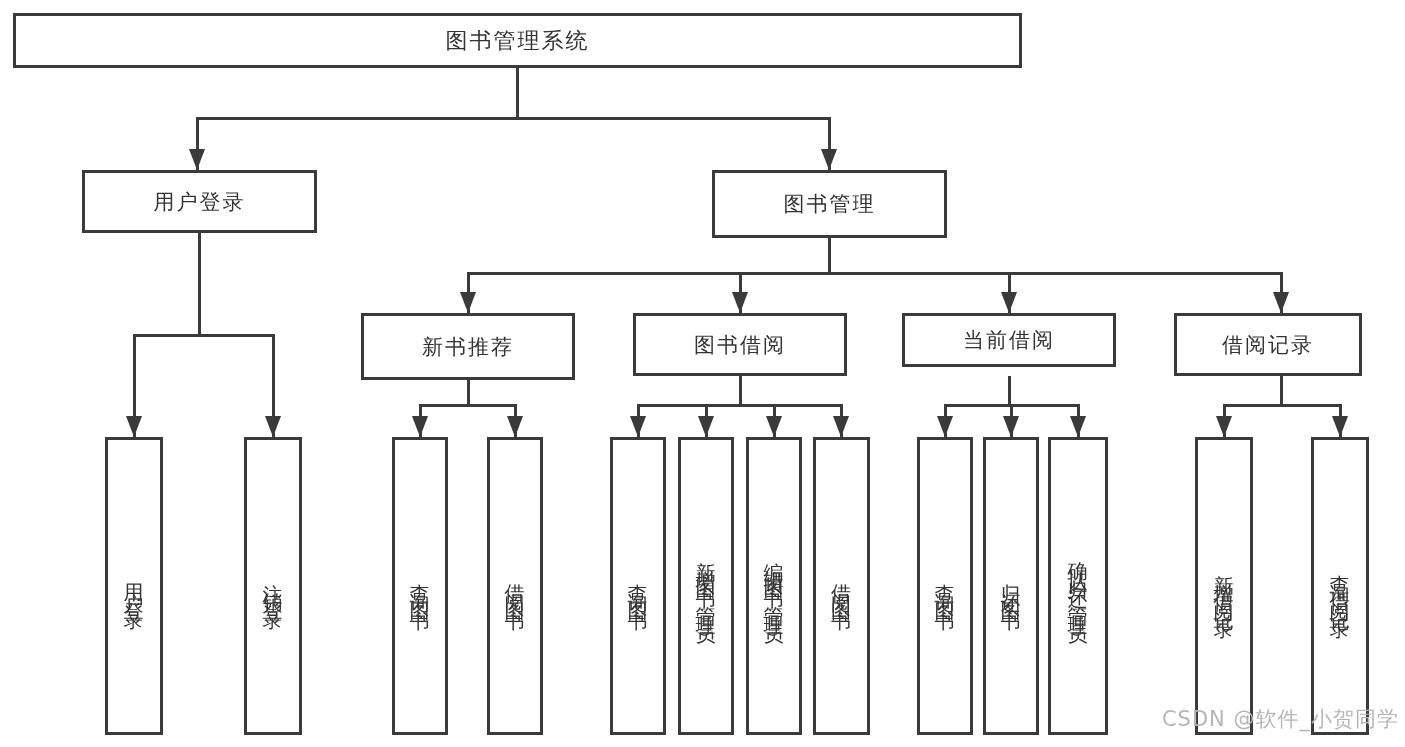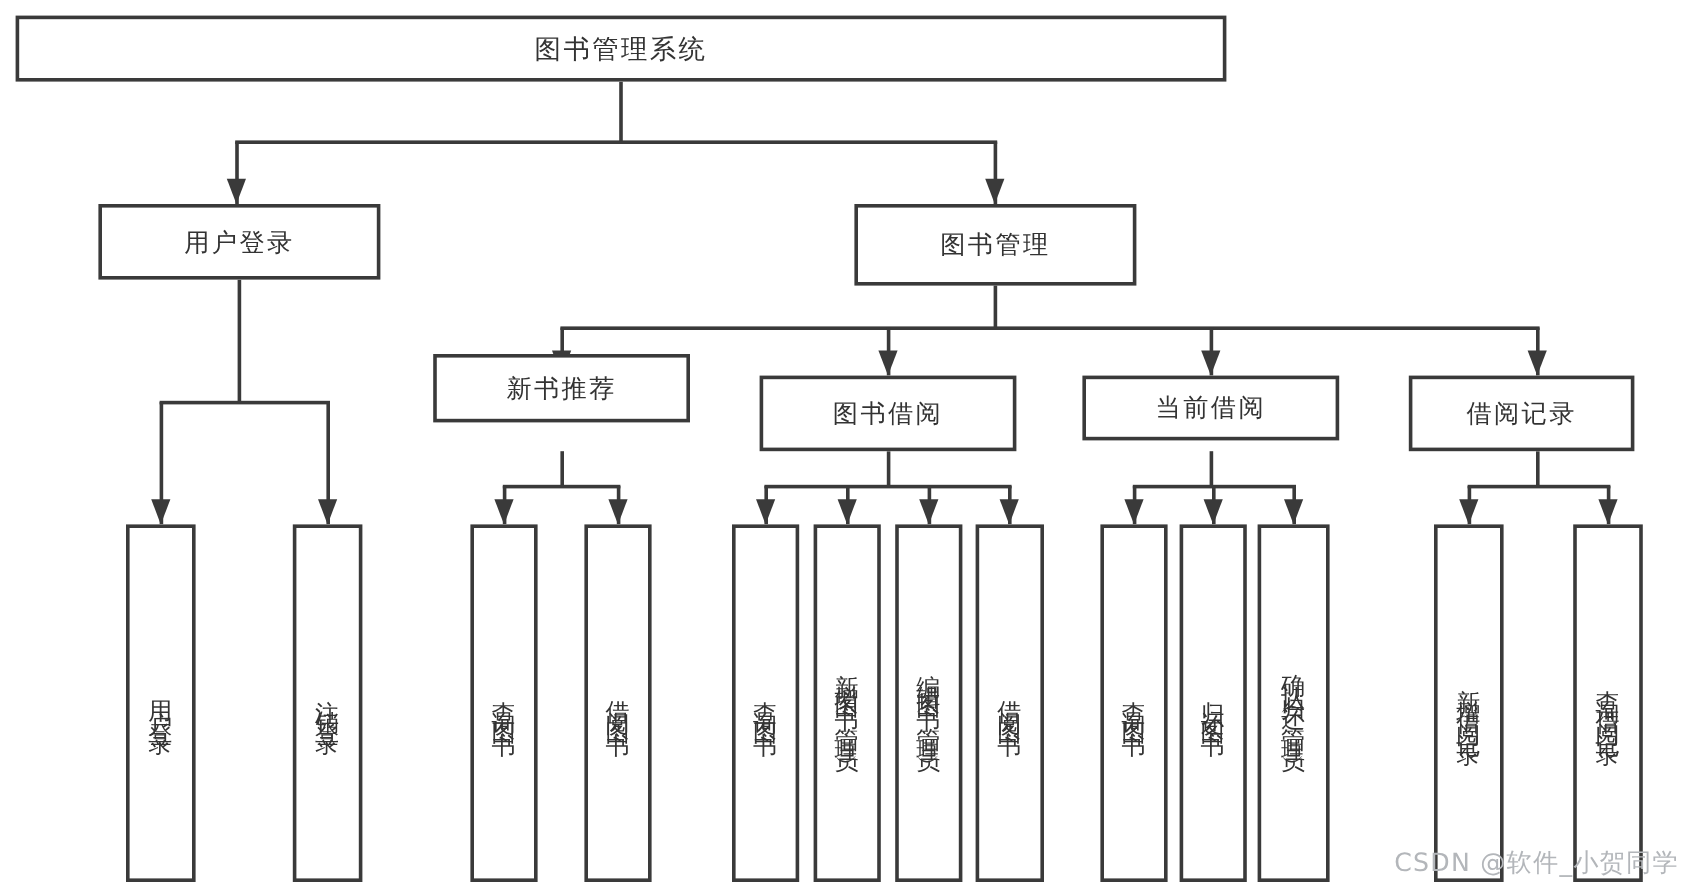--- a/index.html
+++ b/index.html
@@ -119,21 +119,21 @@
     <span class="hlabel root-label">图书管理系统</span>
   </div>
 
   <div class="box" style="left:82px;top:170px;width:235px;height:63px">
     <span class="hlabel">用户登录</span>
   </div>
   <div class="box" style="left:712px;top:170px;width:235px;height:68px">
     <span class="hlabel">图书管理</span>
   </div>
 
-  <div class="box" style="left:361px;top:295px;width:214px;height:57px">
+  <div class="box" style="left:361px;top:313px;width:214px;height:67px">
     <span class="hlabel">新书推荐</span>
   </div>
   <div class="box" style="left:633px;top:313px;width:214px;height:63px">
     <span class="hlabel">图书借阅</span>
   </div>
   <div class="box" style="left:902px;top:313px;width:214px;height:54px">
     <span class="hlabel">当前借阅</span>
   </div>
   <div class="box" style="left:1174px;top:313px;width:188px;height:63px">
     <span class="hlabel">借阅记录</span>

